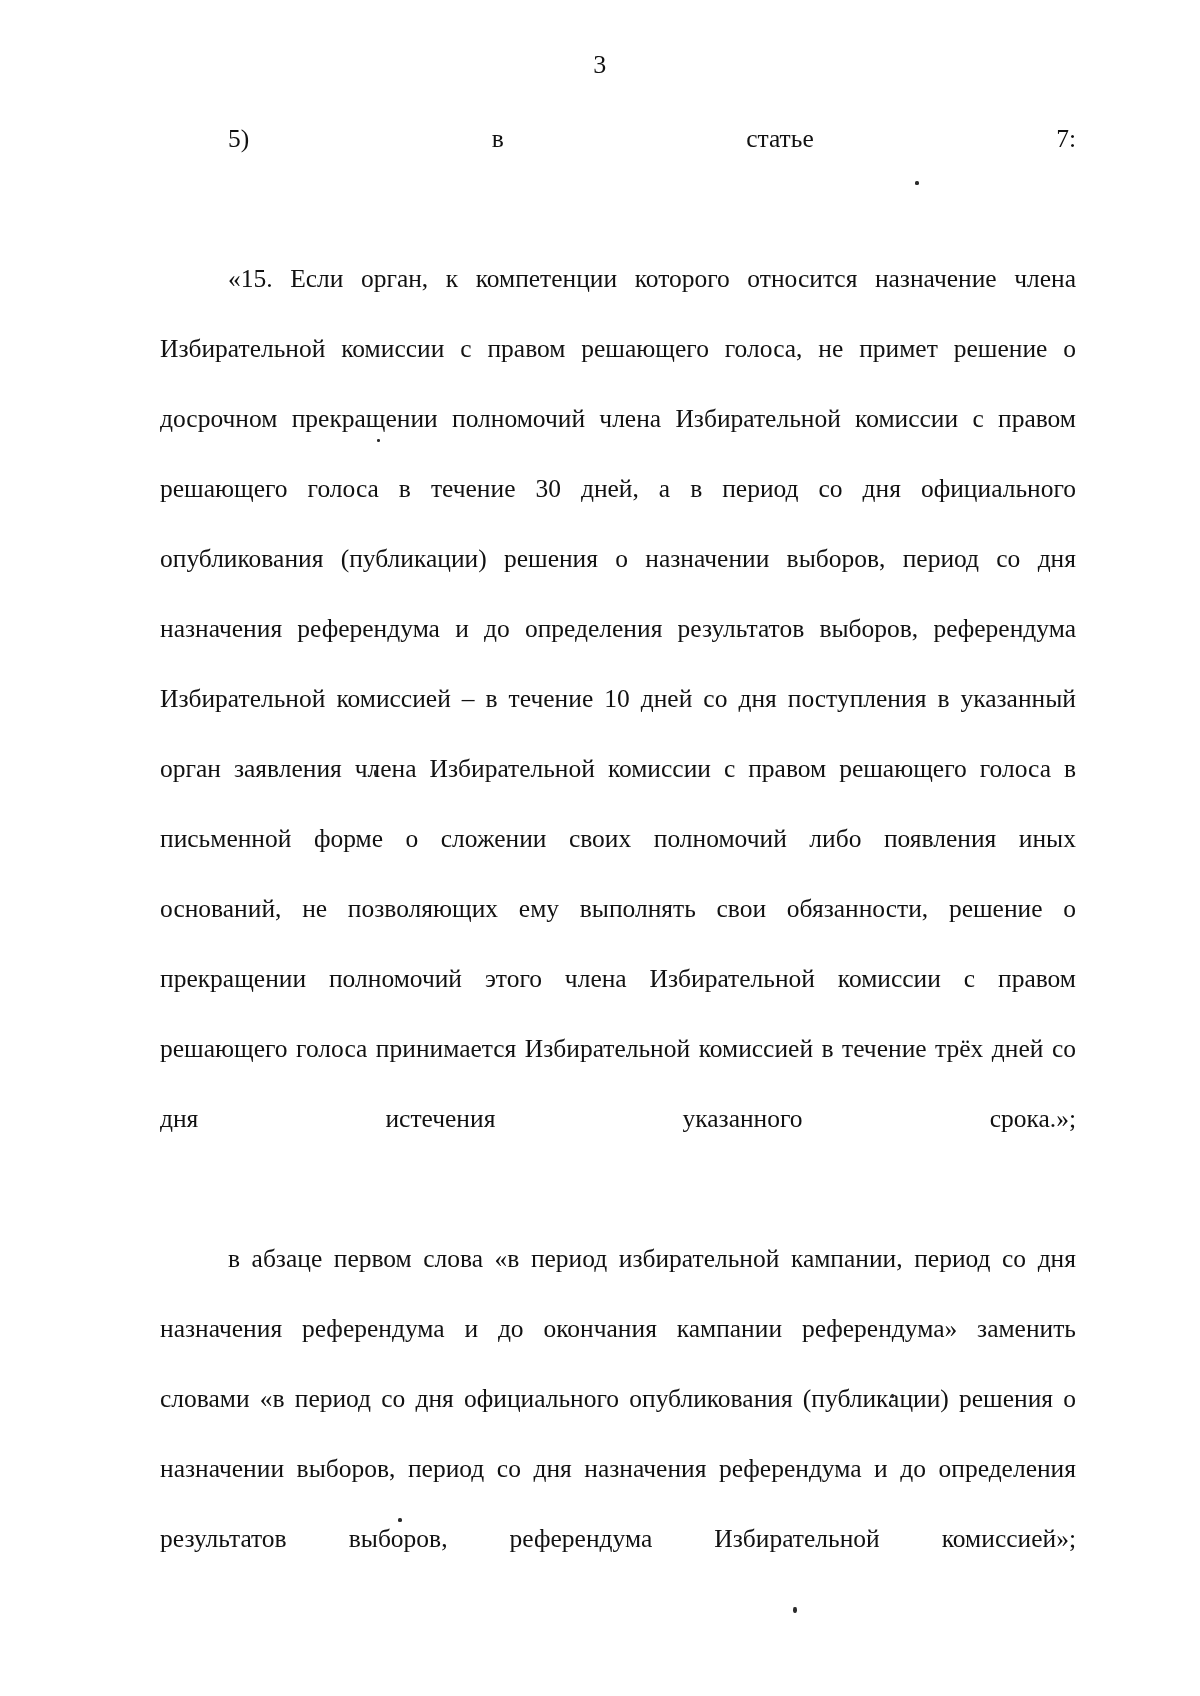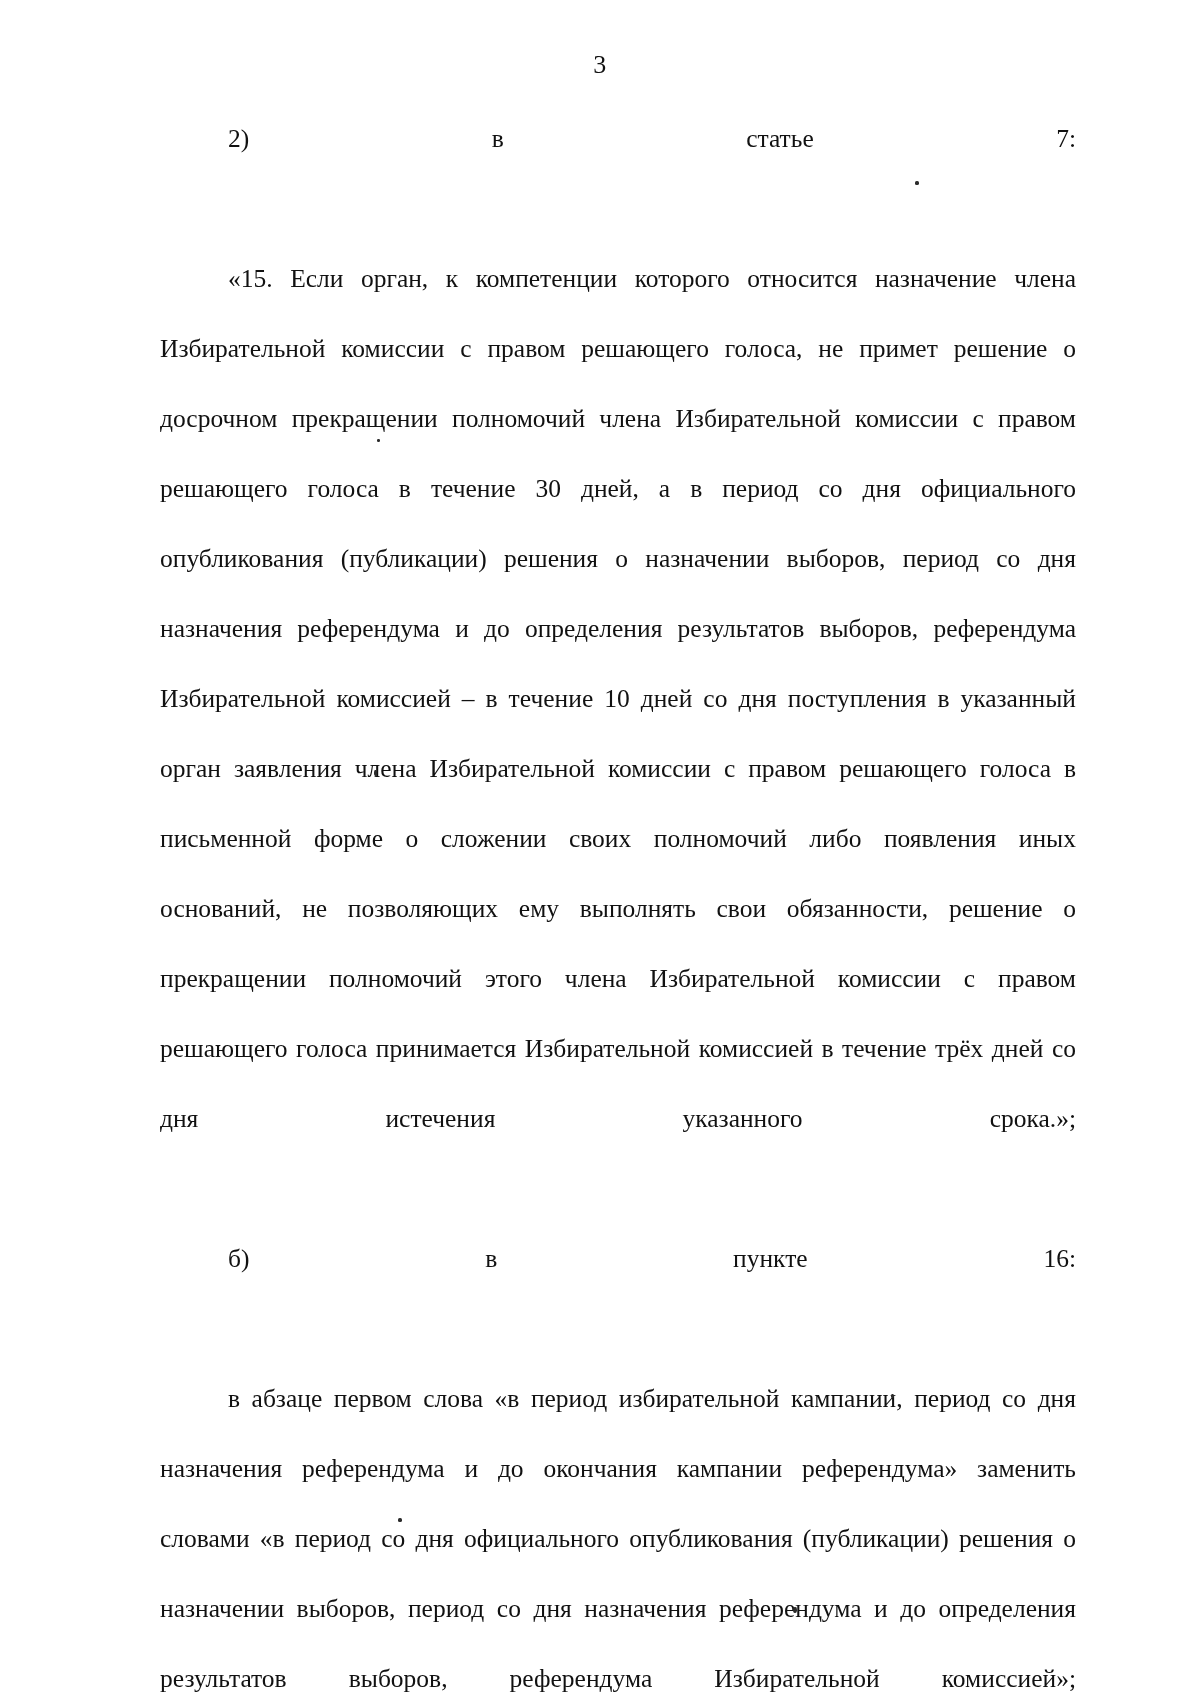--- a/index.html
+++ b/index.html
@@ -61,23 +61,22 @@
   }
 </style>
 </head>
 <body>
 
 <div class="page">
 
   <div class="page-number">3</div>
 
   <div class="body-block">
-    <p class="para">2) в статье 7:</p>
+    <p class="para">5) в статье 7:</p>
     <p class="para">«15. Если орган, к компетенции которого относится назначение члена Избирательной комиссии с правом решающего голоса, не примет решение о досрочном прекращении полномочий члена Избирательной комиссии с правом решающего голоса в течение 30 дней, а в период со дня официального опубликования (публикации) решения о назначении выборов, период со дня назначения референдума и до определения результатов выборов, референдума Избирательной комиссией – в течение 10 дней со дня поступления в указанный орган заявления члена Избирательной комиссии с правом решающего голоса в письменной форме о сложении своих полномочий либо появления иных оснований, не позволяющих ему выполнять свои обязанности, решение о прекращении полномочий этого члена Избирательной комиссии с правом решающего голоса принимается Избирательной комиссией в течение трёх дней со дня истечения указанного срока.»;</p>
-    <p class="para">б) в пункте 16:</p>
     <p class="para">в абзаце первом слова «в период избирательной кампании, период со дня назначения референдума и до окончания кампании референдума» заменить словами «в период со дня официального опубликования (публикации) решения о назначении выборов, период со дня назначения референдума и до определения результатов выборов, референдума Избирательной комиссией»;</p>
 
   </div>
 
   <span class="speck" style="left:915px;  top:181px;  width:4px; height:4px;"></span>
   <span class="speck" style="left:377px;  top:439px;  width:3px; height:3px;"></span>
   <span class="speck" style="left:374px;  top:770px;  width:3px; height:6px;"></span>
   <span class="speck" style="left:891px;  top:1394px; width:3px; height:4px;"></span>
   <span class="speck" style="left:398px;  top:1518px; width:4px; height:4px;"></span>
   <span class="speck" style="left:793px;  top:1607px; width:4px; height:6px;"></span>

